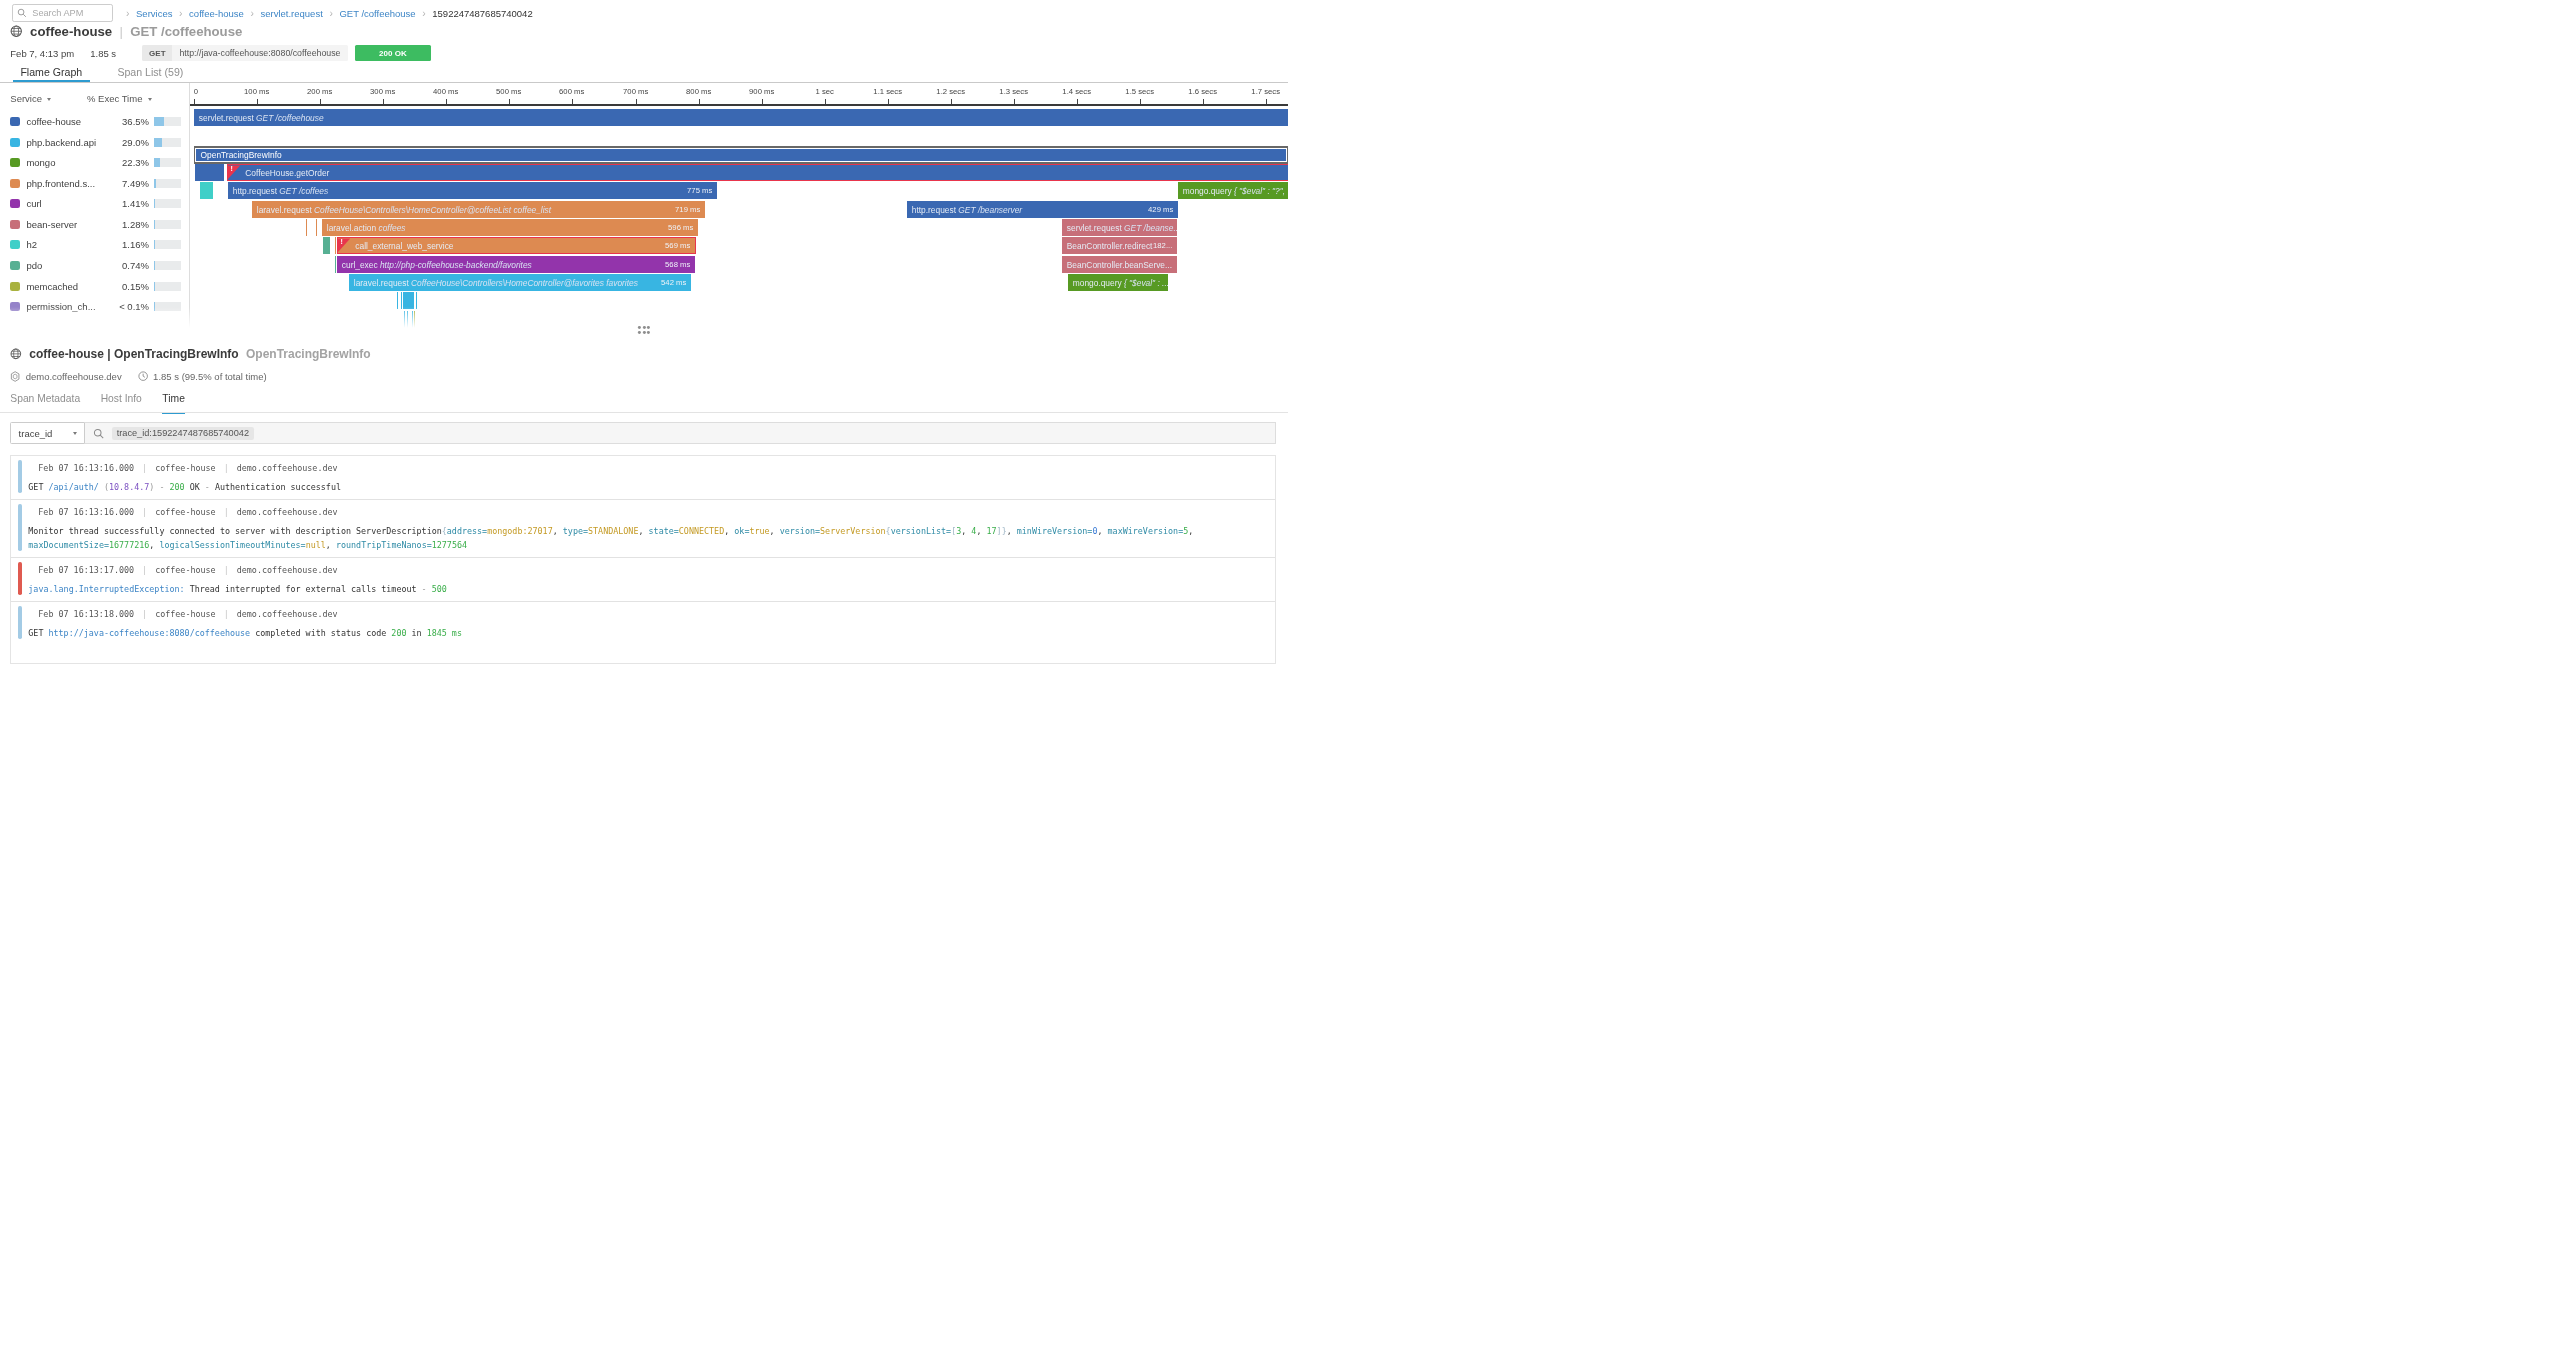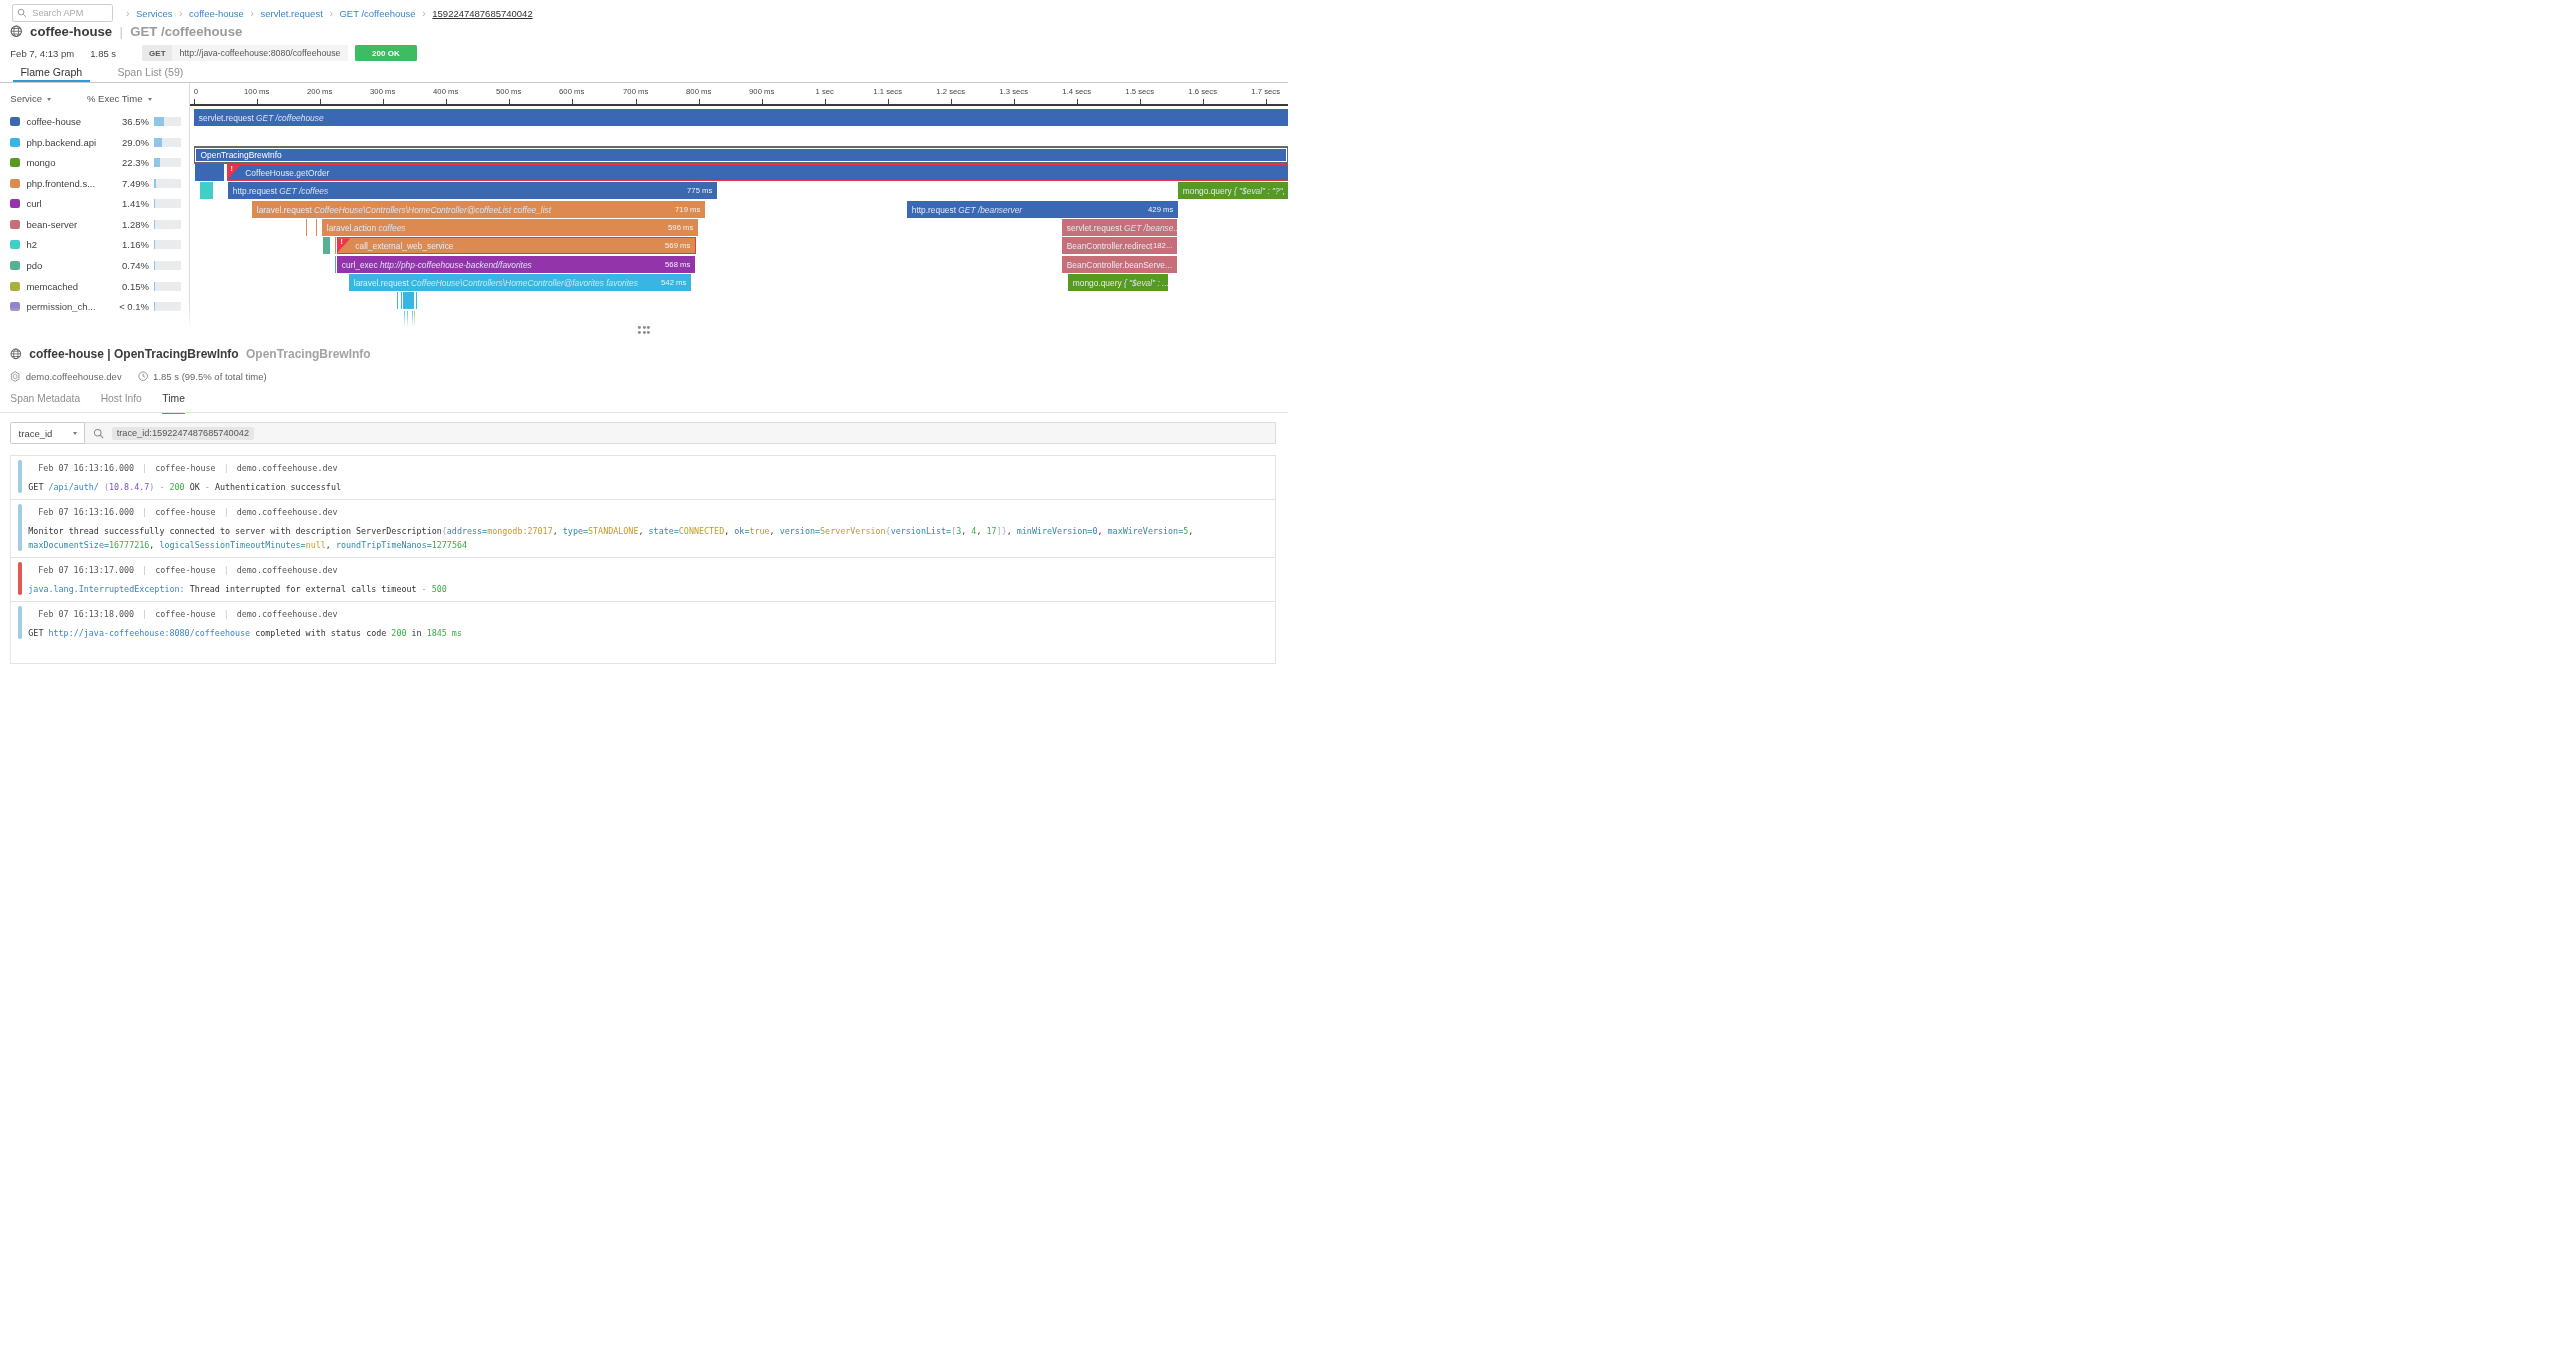--- a/index.html
+++ b/index.html
@@ -5,32 +5,32 @@
   html,body{margin:0;padding:0;background:#fff;}
   #app{position:relative;width:1288px;height:679px;background:#fff;font-family:"Liberation Sans",sans-serif;overflow:hidden;}
   
   .topbar{position:absolute;top:0;left:0;right:0;height:26.4px;}
   .search-apm{position:absolute;left:11.7px;top:4.4px;width:101px;height:17.6px;border:0.7px solid #cdcdcd;border-radius:2.2px;display:flex;align-items:center;padding:0 4.4px;gap:3.7px;box-sizing:border-box;background:#fff;}
   .search-apm input{border:0;outline:0;flex:1;font-size:9.2px;color:#444;min-width:0;font-family:"Liberation Sans",sans-serif;background:transparent;}
   .search-apm input::placeholder{color:#aaa;}
   .breadcrumb{position:absolute;left:126px;top:0;height:26.4px;display:flex;align-items:center;gap:6.6px;font-size:9.5px;white-space:nowrap;}
   .crumb-sep{color:#b5b5b5;font-size:10.3px;}
   .crumb{color:#3d85c6;cursor:pointer;}
-  .crumb.current{color:#333;cursor:default;text-decoration:underline;}
+  .crumb.current{color:#333;cursor:default;}
   
   .trace-title{position:absolute;left:10.3px;top:24px;display:flex;align-items:center;gap:7.3px;}
   .tt-service{font-size:13.2px;font-weight:bold;color:#3b3b3b;}
   .tt-sep{font-size:13.2px;color:#c9c9c9;}
   .tt-resource{font-size:13.2px;font-weight:bold;color:#9b9b9b;}
   .trace-sub{position:absolute;left:10.3px;top:45px;display:flex;align-items:center;font-size:9.5px;color:#444;height:16px;}
   .ts-dur{margin-left:16px;}
   .chips{display:flex;margin-left:26.4px;height:16px;align-items:stretch;border-radius:1.5px;overflow:visible;}
   .chip-method{background:#e9e9e9;color:#555;font-weight:bold;font-size:8px;display:flex;align-items:center;padding:0 6.6px;border-radius:1.5px 0 0 1.5px;}
   .chip-url{background:#f4f4f4;color:#555;font-size:8.8px;display:flex;align-items:center;padding:0 7.3px;border-radius:0 1.5px 1.5px 0;}
-  .chip-status{background:#3dbc61;color:#fff;font-weight:bold;font-size:8px;display:flex;align-items:center;padding:0 17px;border-radius:1.5px;margin-left:7.3px;}
+  .chip-status{background:#3dbc61;color:#fff;font-weight:bold;font-size:8px;display:flex;align-items:center;padding:0 24px;border-radius:1.5px;margin-left:7.3px;}
   
   .view-tabs{position:absolute;left:16px;top:62px;height:19px;display:flex;gap:26.4px;font-size:10.6px;}
   .vtab{color:#8f8f8f;position:relative;display:flex;align-items:center;padding:0 4.4px;cursor:pointer;}
   .vtab.active{color:#333;}
   .vtab.active::after{content:"";position:absolute;left:-2.9px;right:-2.9px;bottom:-2.2px;height:2.9px;background:#2d9bd0;}
   .main-divider{position:absolute;top:82px;left:0;right:0;height:0.7px;background:#c9c9c9;}
   .vert-divider{position:absolute;top:83px;left:189px;width:0.7px;height:255px;background:#ddd;}
   
   .services{position:absolute;top:83px;left:0;width:189px;height:255px;overflow:hidden;}
   .svc-head{position:absolute;top:10.3px;left:0;right:0;font-size:9.5px;color:#555;height:11.7px;}

